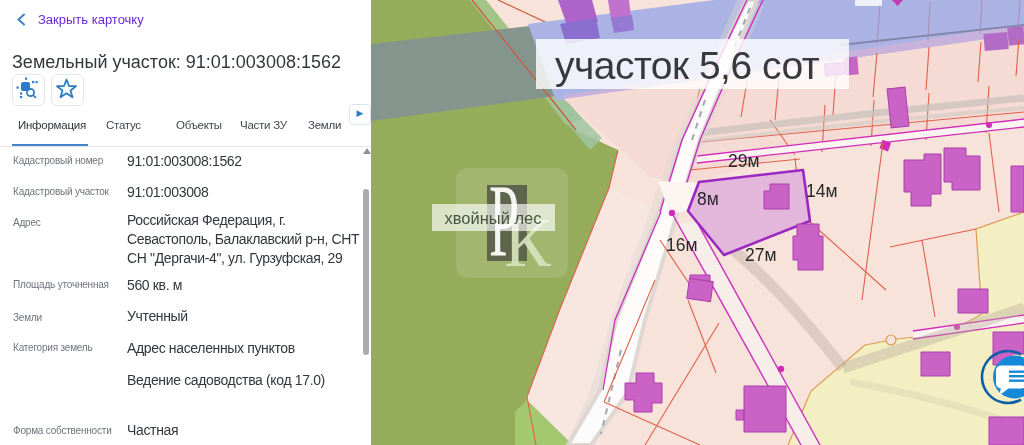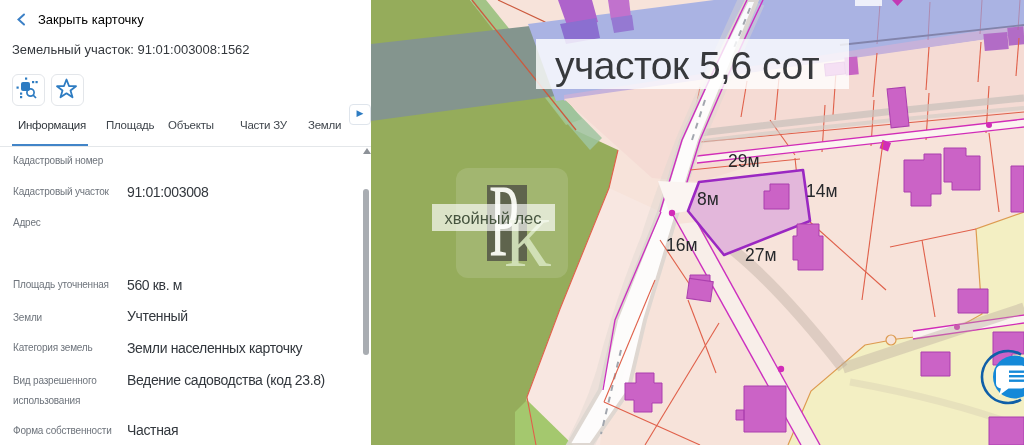--- a/index.html
+++ b/index.html
@@ -1,18 +1,18 @@
 <!DOCTYPE html>
 <html><head><meta charset="utf-8">
 <style>
 html,body{margin:0;padding:0}
 .page{position:relative;width:1024px;height:445px;background:#fff;overflow:hidden;font-family:"Liberation Sans",sans-serif}
 .panel{position:absolute;left:0;top:0;width:371px;height:445px;background:#fff}
-.backlink{position:absolute;left:17px;top:12px;color:#000000;font-size:13px}
-.title{position:absolute;left:12px;top:42px;font-size:13px;font-weight:500;color:#34383d;letter-spacing:0px}
+.backlink{position:absolute;left:17px;top:12px;color:#6d28d9;font-size:13px}
+.title{position:absolute;left:12px;top:52px;font-size:18px;font-weight:500;color:#34383d;letter-spacing:0px}
 .btn{position:absolute;top:74px;width:31px;height:30px;border:1px solid #e3e6ea;border-radius:6px;background:#fff}
 .tabs{position:absolute;left:0;top:112px;width:439px;height:34px;border-bottom:1px solid #e4e7ea;font-size:11.5px;letter-spacing:-0.25px;color:#40464d;white-space:nowrap;overflow:hidden}
 .tab{position:absolute;top:7px}
 .tab.active{color:#2f353b}
 .tabmore{position:absolute;left:349px;top:104px;width:20px;height:19px;border:1px solid #dfe5ec;border-radius:4px;background:#fff;text-align:center;line-height:17px;color:#2e7cc2;font-size:9px}
 .row-label{position:absolute;color:#6e747c;font-size:10px;letter-spacing:-0.2px;line-height:17px}
 .row-value{position:absolute;left:127px;color:#32373d;font-size:14px;letter-spacing:-0.35px;line-height:19px}
 .scroll-thumb{position:absolute;left:363px;top:189px;width:6px;height:166px;border-radius:3px;background:#a9adb2}
 .scroll-arrow{position:absolute;left:363px;top:148px;width:0;height:0;border-left:4px solid transparent;border-right:4px solid transparent;border-bottom:6px solid #8d9298}
 </style></head>
@@ -42,48 +42,49 @@
   </div>
 
   <div class="btn" style="left:51px">
     <svg width="29" height="28" viewBox="0 0 29 28">
       <path d="M14.5 4.5 L17 11 L24 11.2 L18.5 15.5 L20.5 22.3 L14.5 18.3 L8.5 22.3 L10.5 15.5 L5 11.2 L12 11 Z" fill="none" stroke="#2e7cc2" stroke-width="1.8" stroke-linejoin="round"></path>
     </svg>
   </div>
 
   <div class="tabs">
     <span class="tab active" style="left:18px">Информация</span>
-    <span class="tab" style="left:106px">Площадь</span>
-    <span class="tab" style="left:168px">Объекты</span>
+    <span class="tab" style="left:106px">Статус</span>
+    <span class="tab" style="left:176px">Объекты</span>
     <span class="tab" style="left:240px">Части ЗУ</span>
     <span class="tab" style="left:308px">Земли</span>
 
     <div style="position:absolute;left:12px;top:32px;width:76px;height:2.5px;background:#4285c8"></div>
   </div>
 
   <div class="tabmore">▶</div>
 
   <div class="row-label" style="left:13px;top:152px">Кадастровый номер</div>
+  <div class="row-value" style="top:152px">91:01:003008:1562</div>
 
   <div class="row-label" style="left:13px;top:183px">Кадастровый участок</div>
   <div class="row-value" style="top:183px">91:01:003008</div>
 
   <div class="row-label" style="left:13px;top:214px">Адрес</div>
+  <div class="row-value" style="top:211px;width:238px">Российская Федерация, г. Севастополь, Балаклавский р-н, СНТ СН "Дергачи-4", ул. Гурзуфская, 29</div>
 
   <div class="row-label" style="left:13px;top:276px">Площадь уточненная</div>
   <div class="row-value" style="top:276px">560 кв. м</div>
 
   <div class="row-label" style="left:13px;top:309px">Земли</div>
   <div class="row-value" style="top:307px">Учтенный</div>
 
   <div class="row-label" style="left:13px;top:339px">Категория земель</div>
-  <div class="row-value" style="top:339px">Земли населенных карточку</div>
-
-  <div class="row-label" style="left:13px;top:371px;width:112px;line-height:20px">Вид разрешенного использования</div>
-  <div class="row-value" style="top:371px">Ведение садоводства (код 23.8)</div>
+  <div class="row-value" style="top:339px">Адрес населенных пунктов</div>
+
+  <div class="row-value" style="top:371px">Ведение садоводства (код 17.0)</div>
 
   <div class="row-label" style="left:13px;top:422px">Форма собственности</div>
   <div class="row-value" style="top:421px">Частная</div>
 
   <div class="scroll-arrow"></div>
 
   <div class="scroll-thumb"></div>
 </div>
 
 <svg style="position:absolute;left:371px;top:0" width="653" height="445" viewBox="371 0 653 445">

